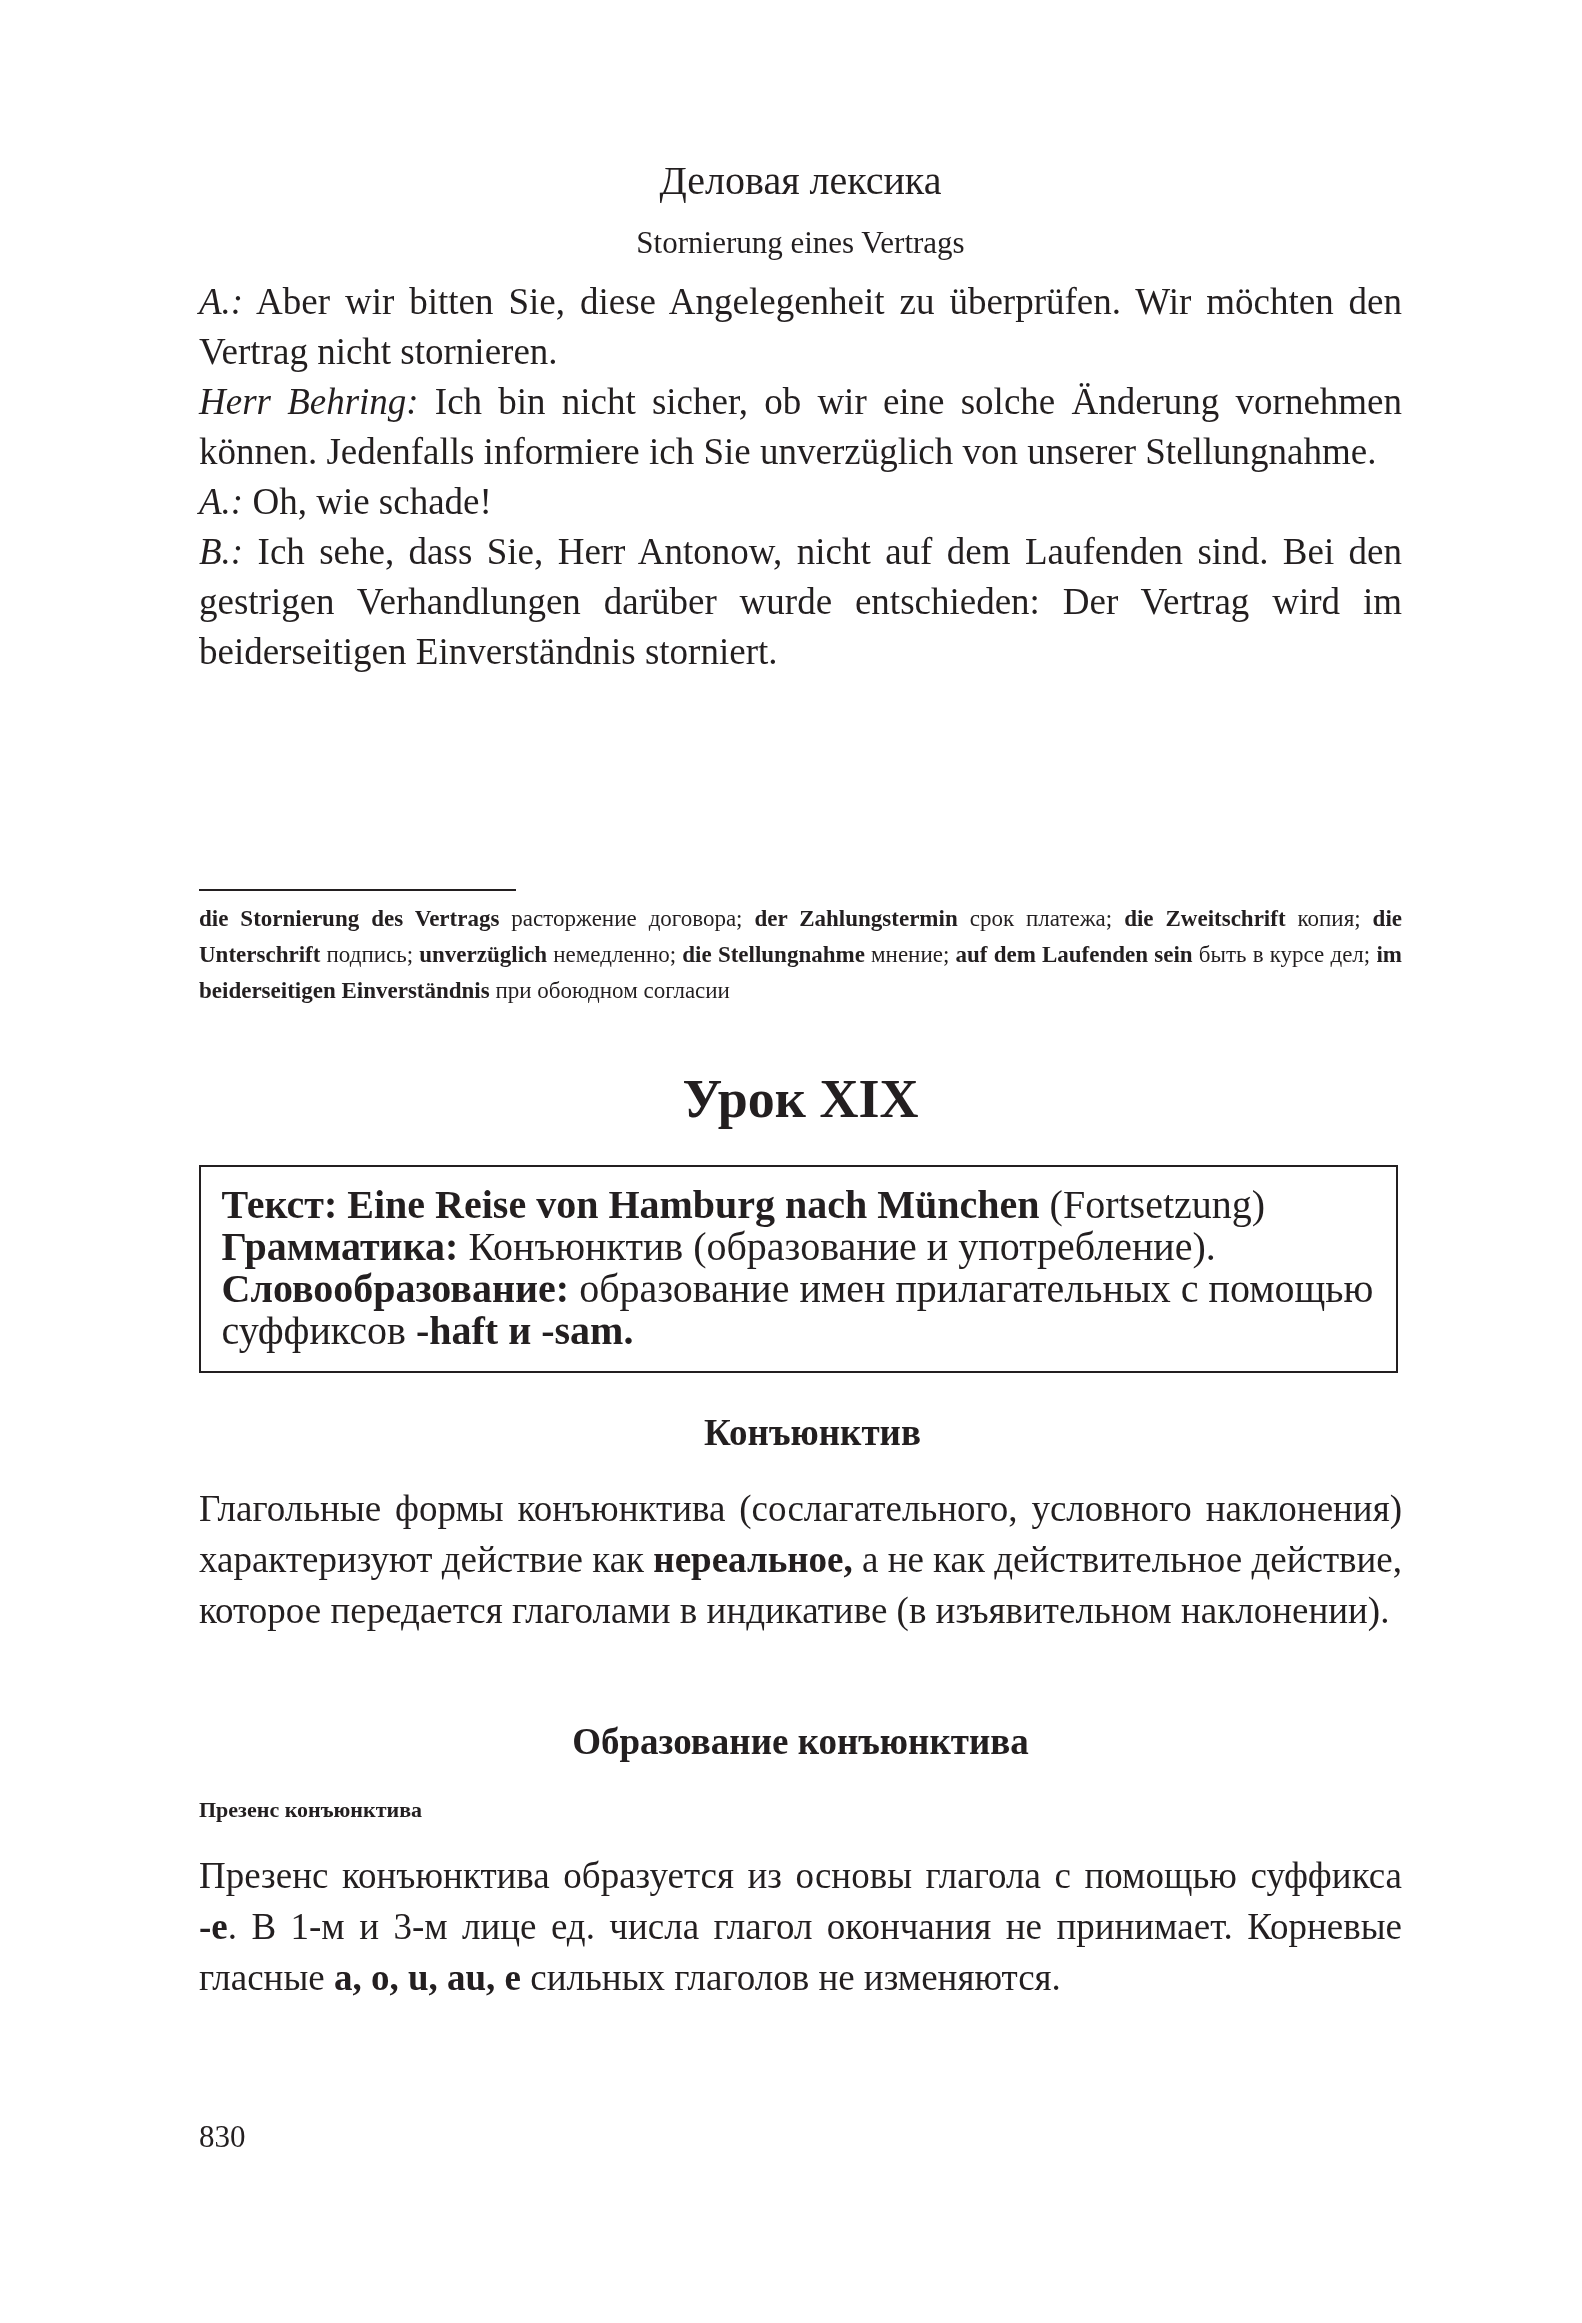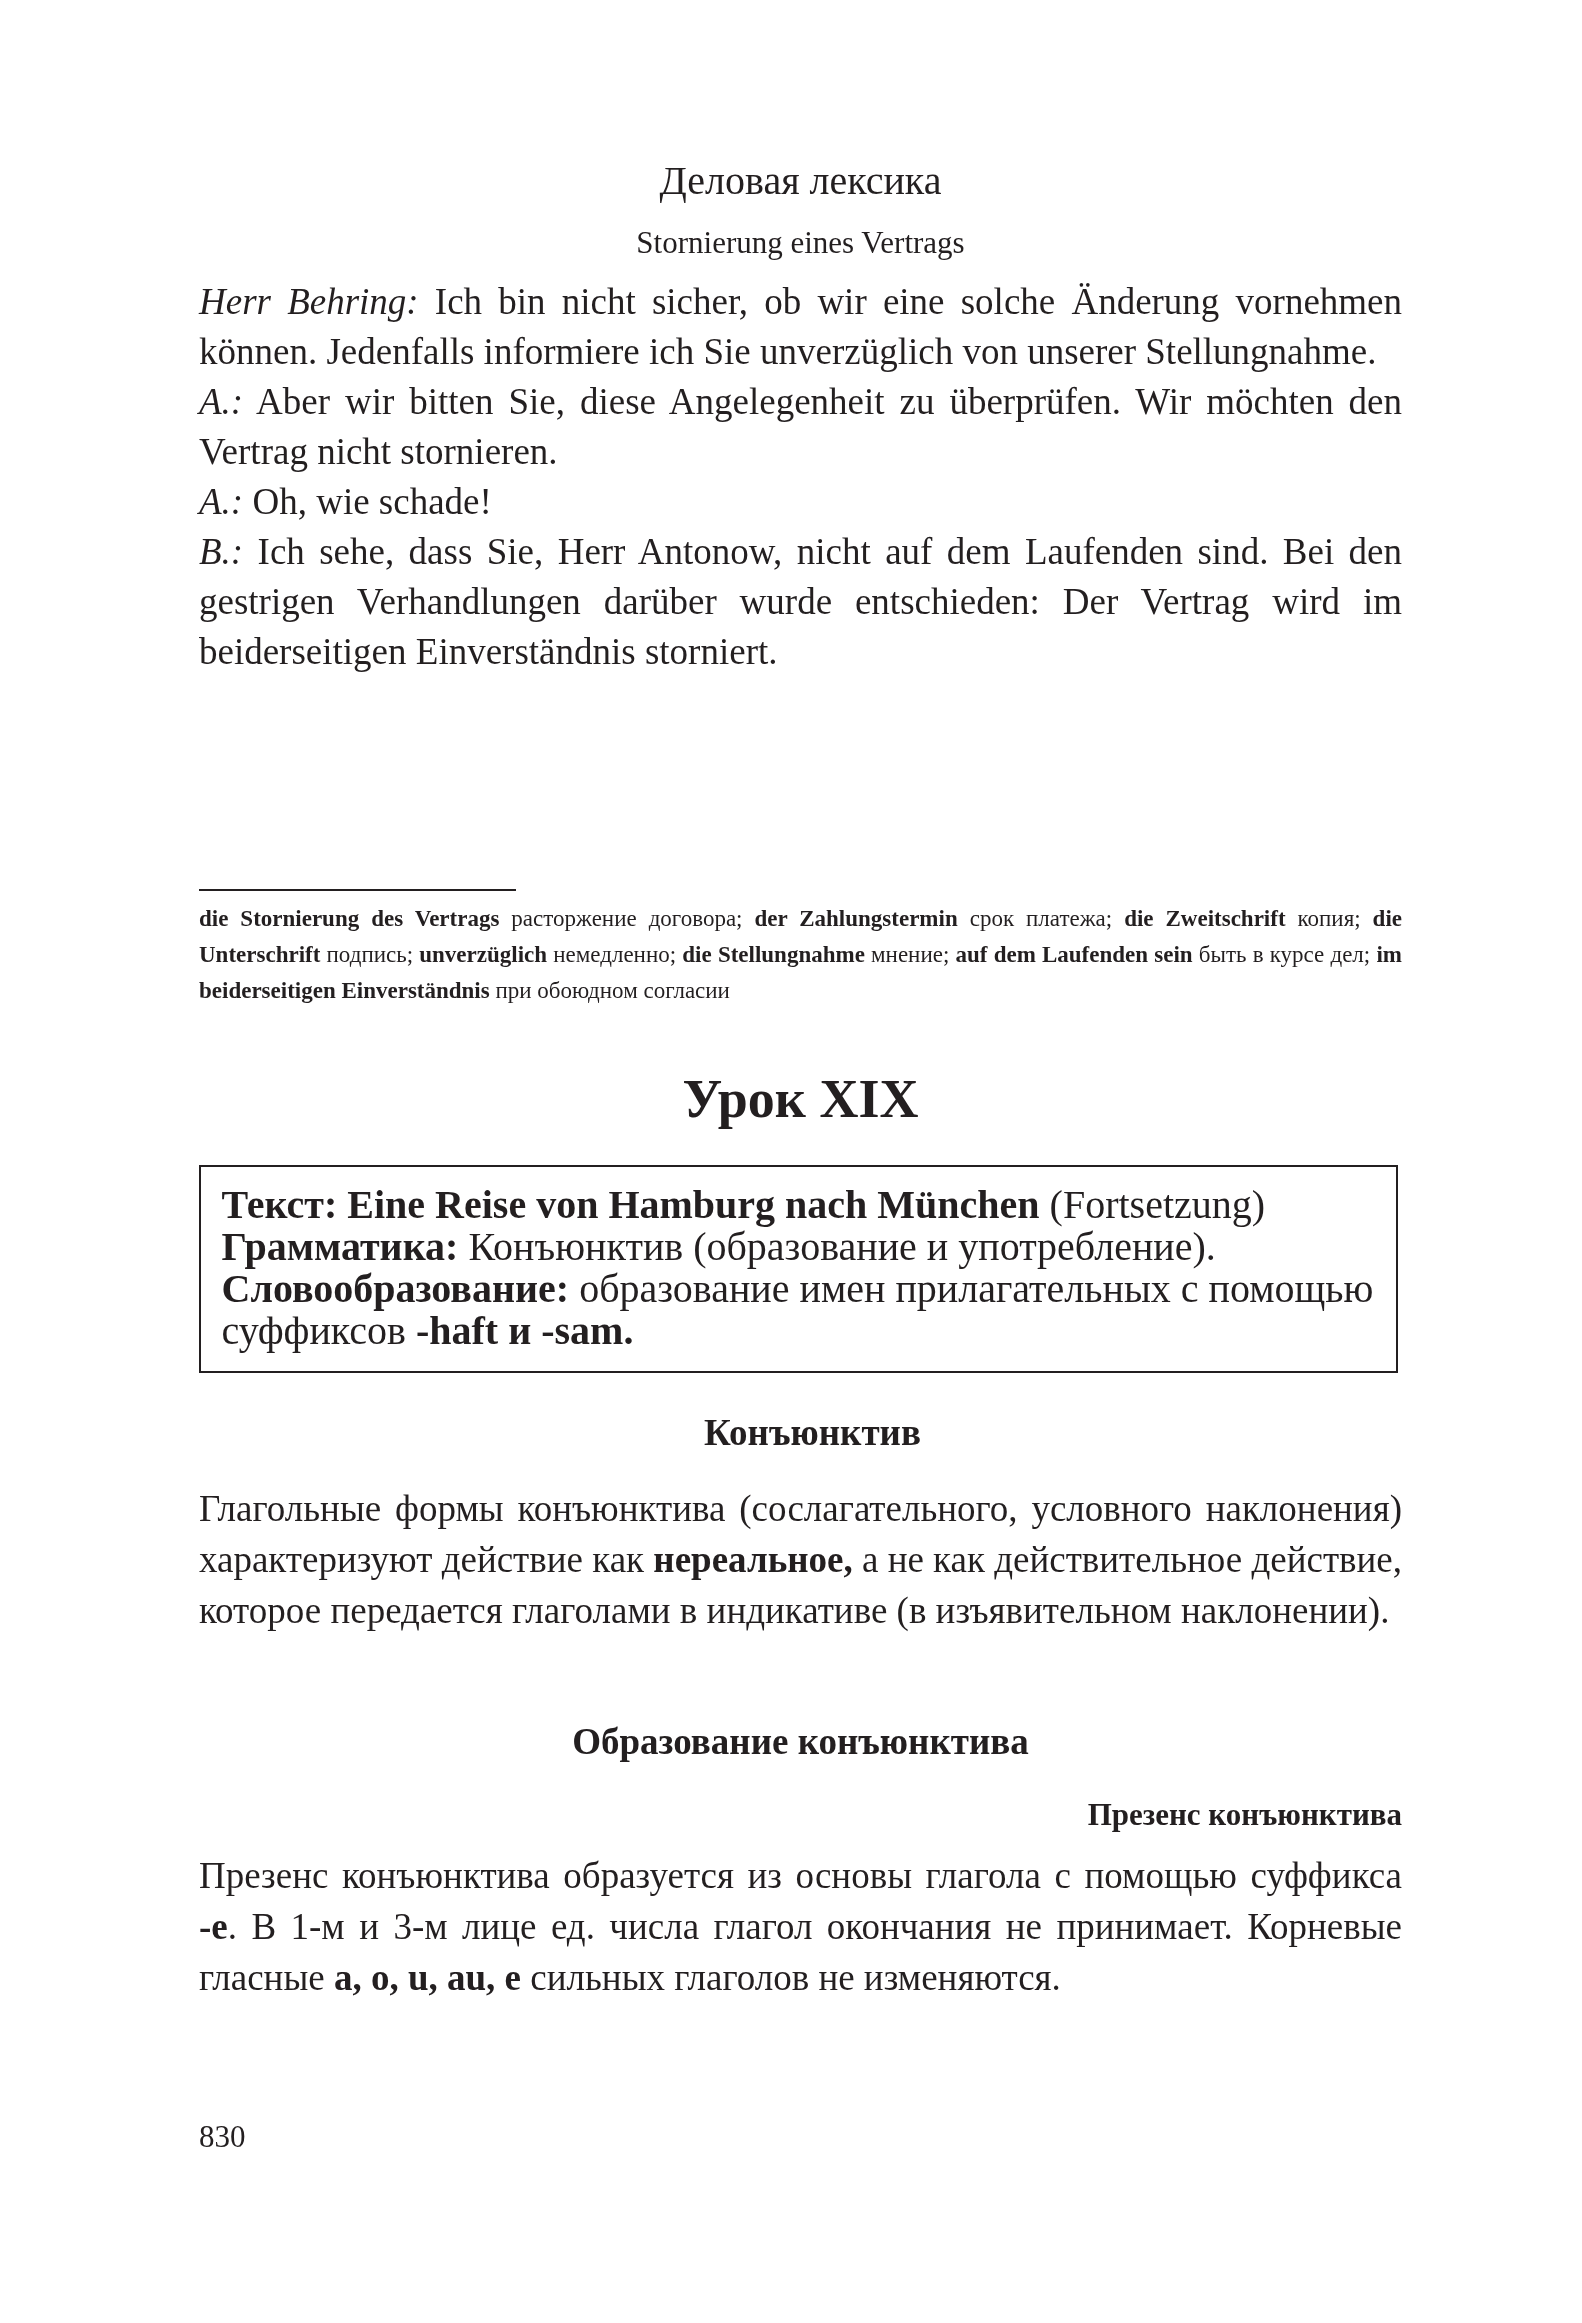--- a/index.html
+++ b/index.html
@@ -16,34 +16,34 @@
     .rule { position: absolute; left: 0; top: 889px; width: 317px; height: 0; border-top: 2.8px solid #231f20; }
     .gloss { position: absolute; left: 0; top: 901px; width: 1203px; font-size: 23px; line-height: 36px; text-align: justify; text-align-last: left; }
     .gloss b { font-weight: bold; }
     .lesson { position: absolute; left: 0; width: 1203px; text-align: center; font-weight: bold; font-size: 54px; top: 1068px; }
     .box { position: absolute; left: 0; top: 1165px; width: 1199px; height: 208px; border: 2.3px solid #231f20; box-sizing: border-box; padding: 17px 22.5px 0 20.6px; font-size: 40px; line-height: 42px; }
     .box p { margin: 0; text-align: justify; text-align-last: left; }
     .box b { font-weight: bold; }
     .h3 { position: absolute; left: 12px; width: 1203px; text-align: center; font-weight: bold; font-size: 37px; top: 1411px; }
     .body1 { position: absolute; left: 0; top: 1483px; width: 1203px; font-size: 37px; line-height: 51px; text-align: justify; text-align-last: left; }
     .h4 { position: absolute; left: 0; width: 1203px; text-align: center; font-weight: bold; font-size: 37px; top: 1720px; }
-    .h5 { position: absolute; left: 0; width: 1203px; text-align: right; font-weight: bold; font-size: 31px; top: 1797px; }
+    .h5 { position: absolute; left: 0; width: 1203px; text-align: left; font-weight: bold; font-size: 22px; top: 1797px; }
     .body2 { position: absolute; left: 0; top: 1850px; width: 1203px; font-size: 37px; line-height: 51px; text-align: justify; text-align-last: left; }
     .pgnum { position: absolute; left: 0; top: 2119px; font-size: 31px; }
   </style>
 </head>
 <body>
 
 <div class="page">
   <div class="h1">Деловая лексика</div>
   <div class="h2">Stornierung eines Vertrags</div>
 
   <div class="dlg">
+    <p><span class="spk">A.:</span><span> Aber wir bitten Sie, diese Angelegenheit zu überprüfen. Wir möchten den Vertrag nicht stornieren.</span></p>
     <p><span class="spk">Herr Behring:</span><span> Ich bin nicht sicher, ob wir eine solche Änderung vornehmen können. Jedenfalls informiere ich Sie unverzüglich von un­serer Stellungnahme.</span></p>
-    <p><span class="spk">A.:</span><span> Aber wir bitten Sie, diese Angelegenheit zu überprüfen. Wir möchten den Vertrag nicht stornieren.</span></p>
     <p><span class="spk">A.:</span><span> Oh, wie schade!</span></p>
     <p><span class="spk">B.:</span><span> Ich sehe, dass Sie, Herr Antonow, nicht auf dem Laufenden sind. Bei den gestrigen Verhandlungen darüber wurde entschieden: Der Ver­trag wird im beiderseitigen Einverständnis storniert.</span></p>
   </div>
 
   <div class="rule"></div>
 
   <div class="gloss"><b>die Stornierung des Vertrags</b><span> расторжение договора; </span><b>der Zahlungstermin</b><span> срок платежа; </span><b>die Zweitschrift</b><span> копия; </span><b>die Unterschrift</b><span> подпись; </span><b>unverzüglich</b><span> немедленно; </span><b>die Stellungnahme</b><span> мнение; </span><b>auf dem Laufenden sein</b><span> быть в курсе дел; </span><b>im beiderseitigen Einverständnis</b><span> при обоюдном согласии</span></div>
 
   <div class="lesson">Урок XIX</div>
 

